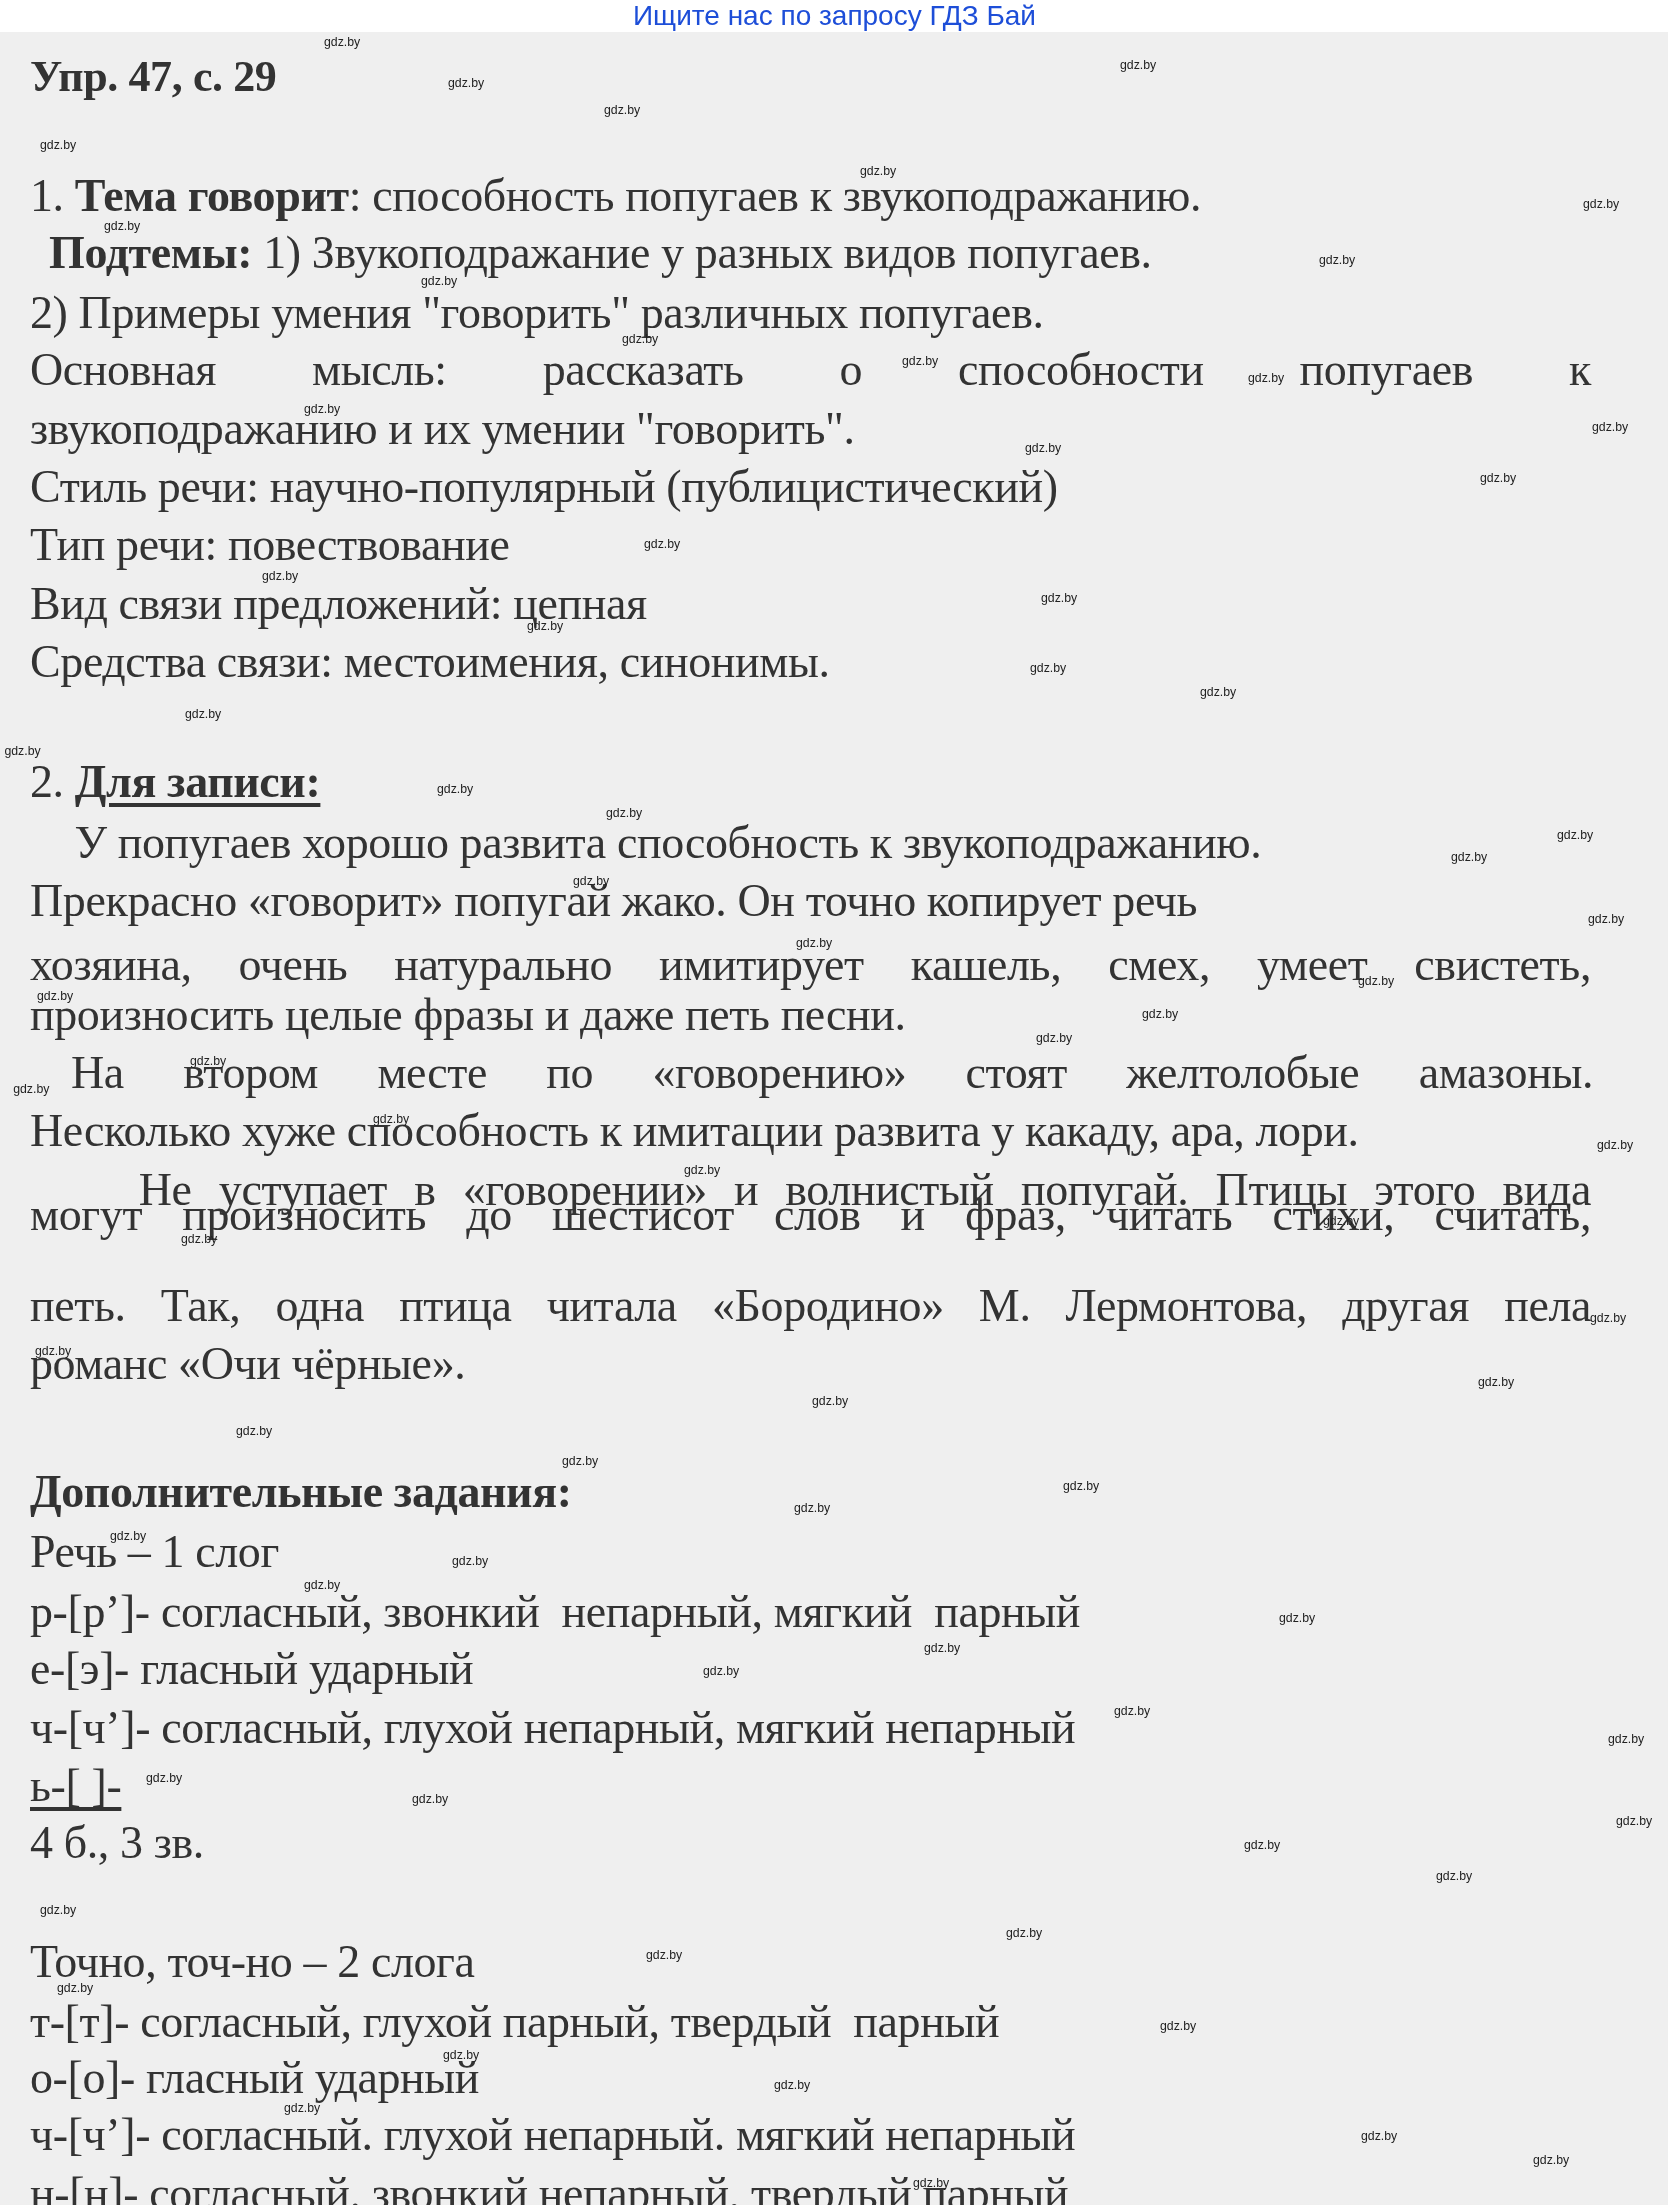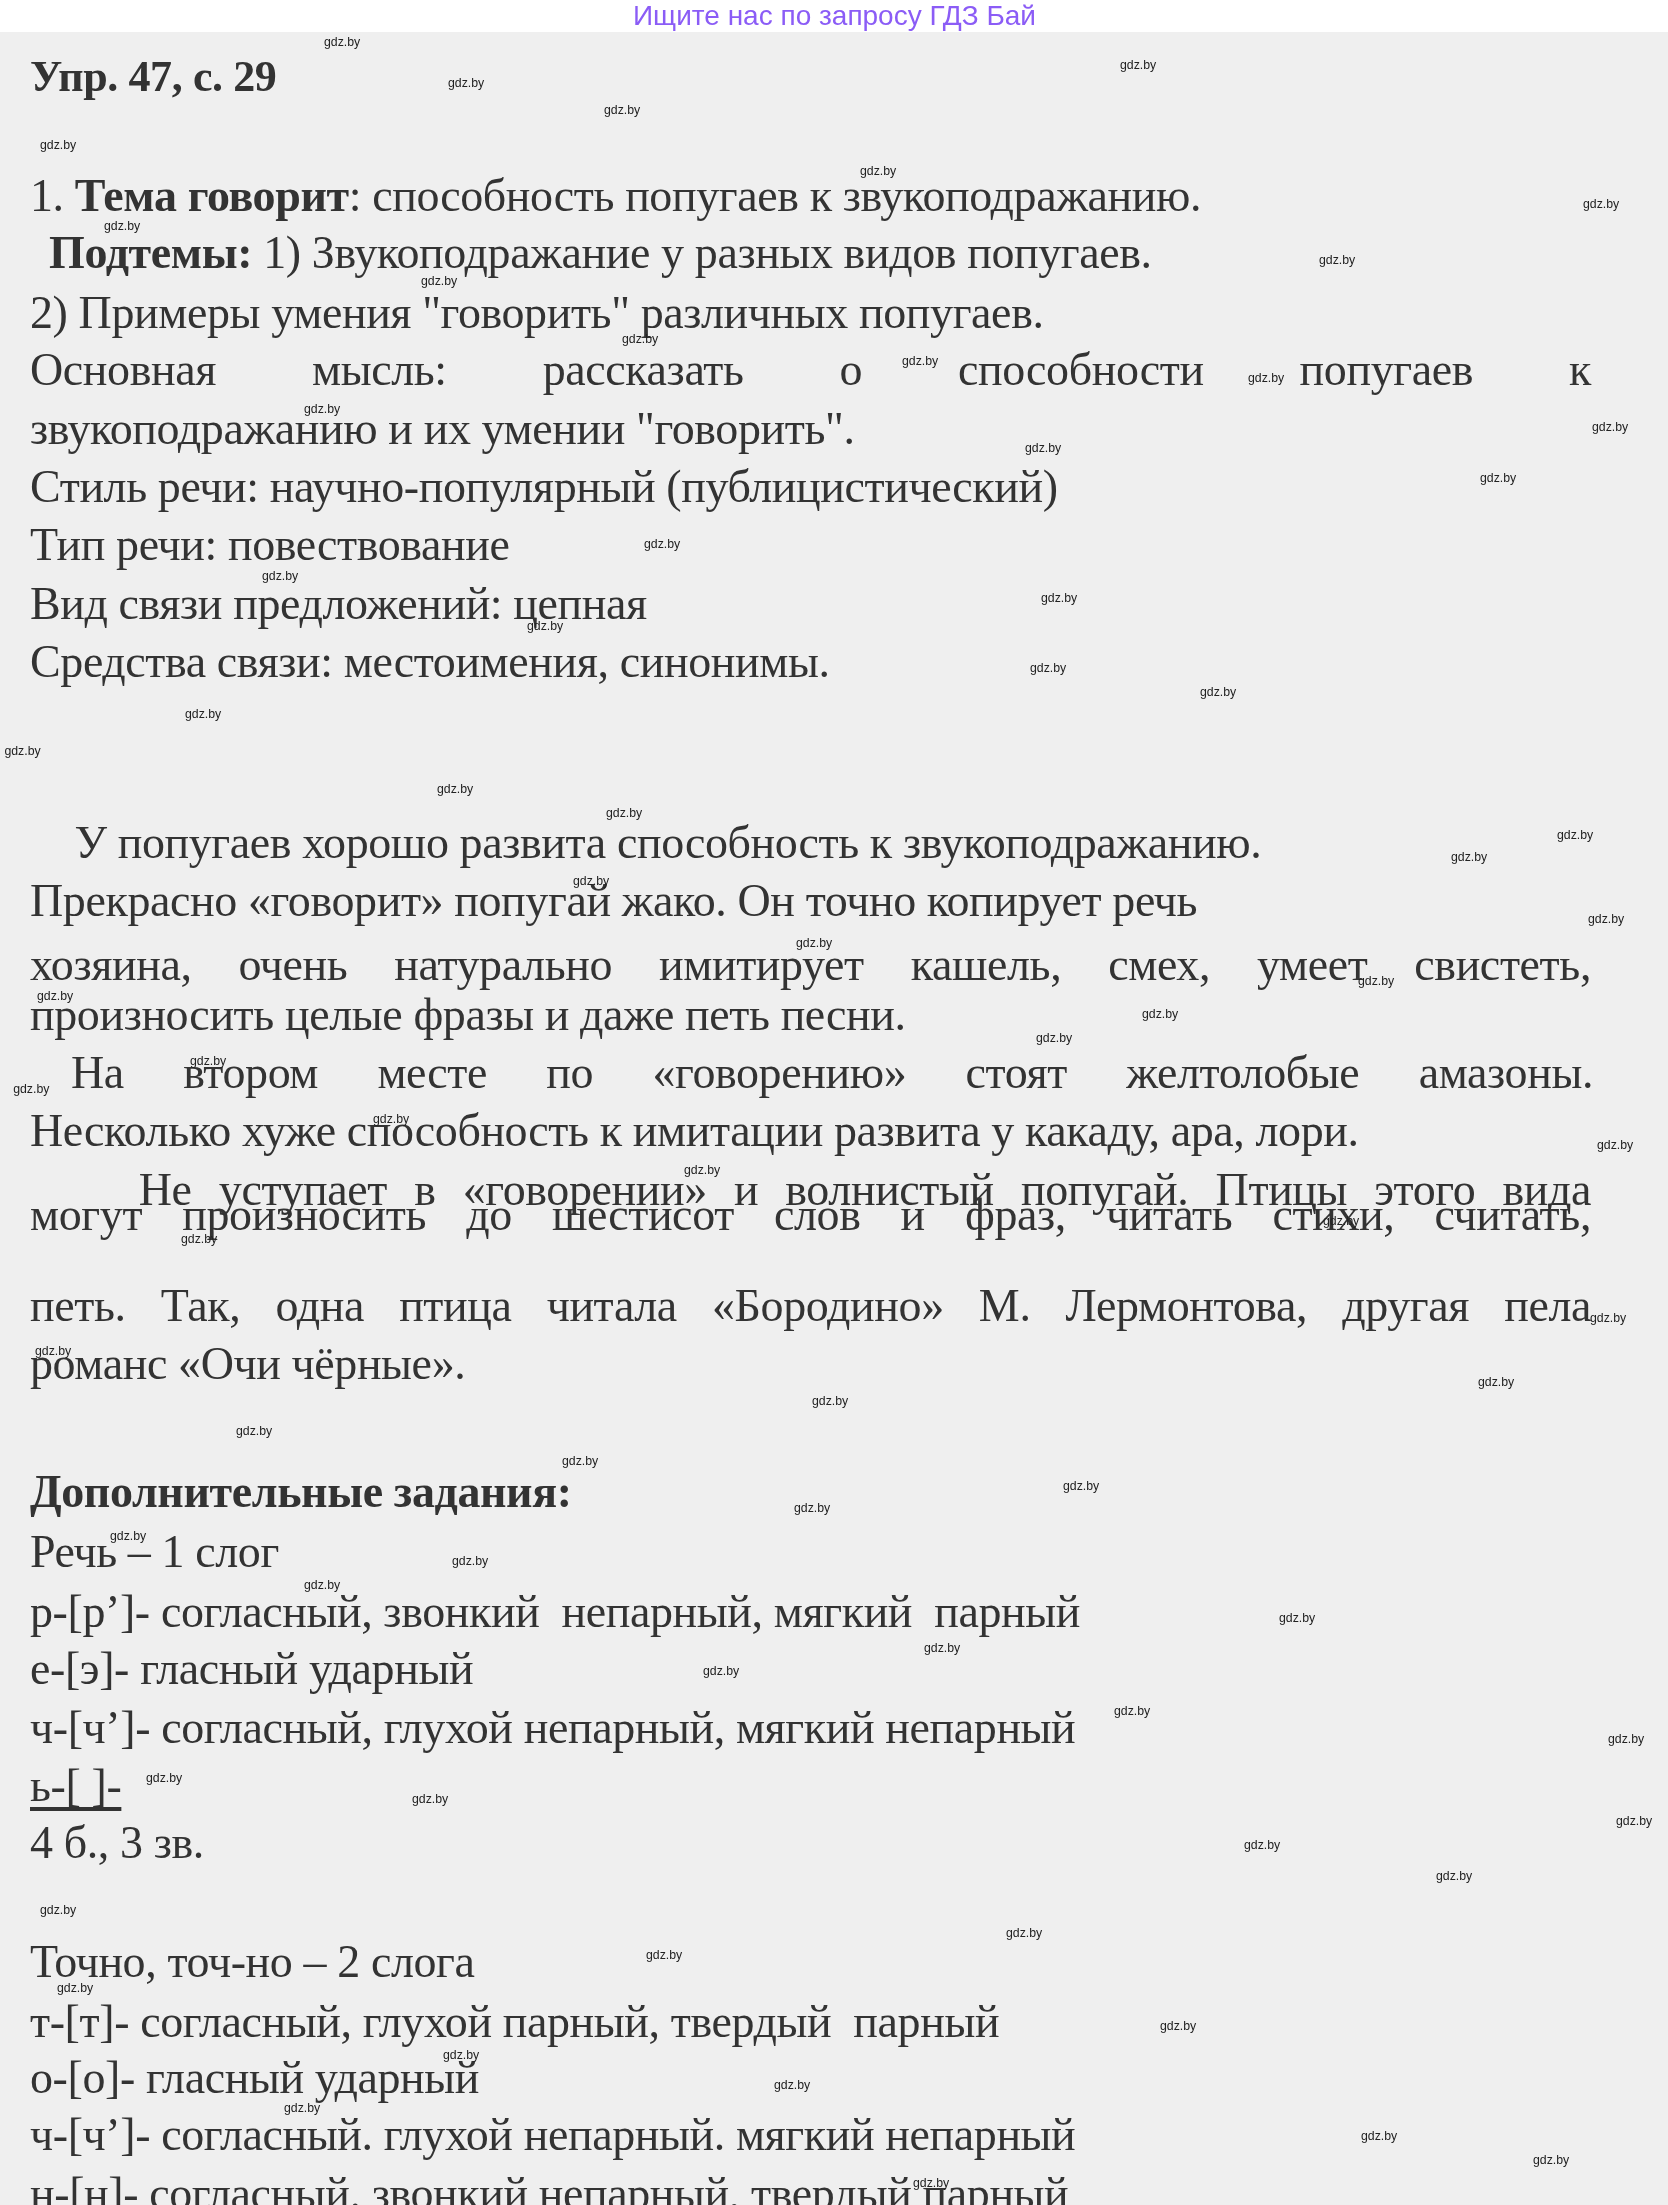--- a/index.html
+++ b/index.html
@@ -5,21 +5,21 @@
   html, body { margin: 0; padding: 0; }
   body {
     width: 1669px; height: 2398px; position: relative; overflow: hidden;
     background: #ffffff;
     font-family: "Liberation Serif", "DejaVu Serif", serif;
   }
   .banner {
     position: absolute; left: 0; top: 0; width: 1669px; height: 32px;
     background: #ffffff; text-align: center;
     font-family: "Liberation Sans", "DejaVu Sans", sans-serif;
-    font-size: 28px; line-height: 32px; color: #8b5cf6;
+    font-size: 28px; line-height: 32px; color: #1d4ed8;
   }
   .page {
     position: absolute; left: 0; top: 32px; width: 1669px; height: 2334px;
     background: #efefef;
   }
   .line {
     position: absolute; left: 30px; color: #333333;
     font-size: 46px; line-height: 53px; white-space: nowrap;
     letter-spacing: -0.4px;
   }
@@ -43,20 +43,21 @@
   <div class="line" style="top:137px;">1. <span class="b">Тема говорит</span><span>: способность попугаев к звукоподражанию.</span></div>
   <div class="line" style="top:194px;left:49px;"><span class="b">Подтемы:</span><span> 1) Звукоподражание у разных видов попугаев.</span></div>
   <div class="line" style="top:254px;">2) Примеры умения "говорить" различных попугаев.</div>
   <div class="line justify" style="top:311px;">Основная мысль: рассказать о способности попугаев к</div>
   <div class="line" style="top:370px;">звукоподражанию и их умении "говорить".</div>
   <div class="line" style="top:428px;">Стиль речи: научно-популярный (публицистический)</div>
   <div class="line" style="top:486px;">Тип речи: повествование</div>
   <div class="line" style="top:545px;">Вид связи предложений: цепная</div>
   <div class="line" style="top:603px;">Средства связи: местоимения, синонимы.</div>
 
+  <div class="line" style="top:723px;"><span>2. </span><span class="b u">Для записи:</span></div>
   <div class="line" style="top:784px;white-space:pre;">    У попугаев хорошо развита способность к звукоподражанию.</div>
   <div class="line" style="top:842px;">Прекрасно «говорит» попугай жако. Он точно копирует речь</div>
   <div class="line justify" style="top:899px;margin-top:7px;">хозяина, очень натурально имитирует кашель, смех, умеет свистеть,</div>
   <div class="line" style="top:956px;">произносить целые фразы и даже петь песни.</div>
   <div class="line justify" style="top:1014px;left:71px;width:1522px;">На втором месте по «говорению» стоят желтолобые амазоны.</div>
   <div class="line" style="top:1072px;">Несколько хуже способность к имитации развита у какаду, ара, лори.</div>
   <div class="line justify" style="top:1131px;white-space:pre;">    Не уступает в «говорении» и волнистый попугай. Птицы этого вида</div>
   <div class="line justify" style="top:1156px;">могут произносить до шестисот слов и фраз, читать стихи, считать,</div>
   <div class="line justify" style="top:1247px;">петь. Так, одна птица читала «Бородино» М. Лермонтова, другая пела</div>
   <div class="line" style="top:1305px;">романс «Очи чёрные».</div>

